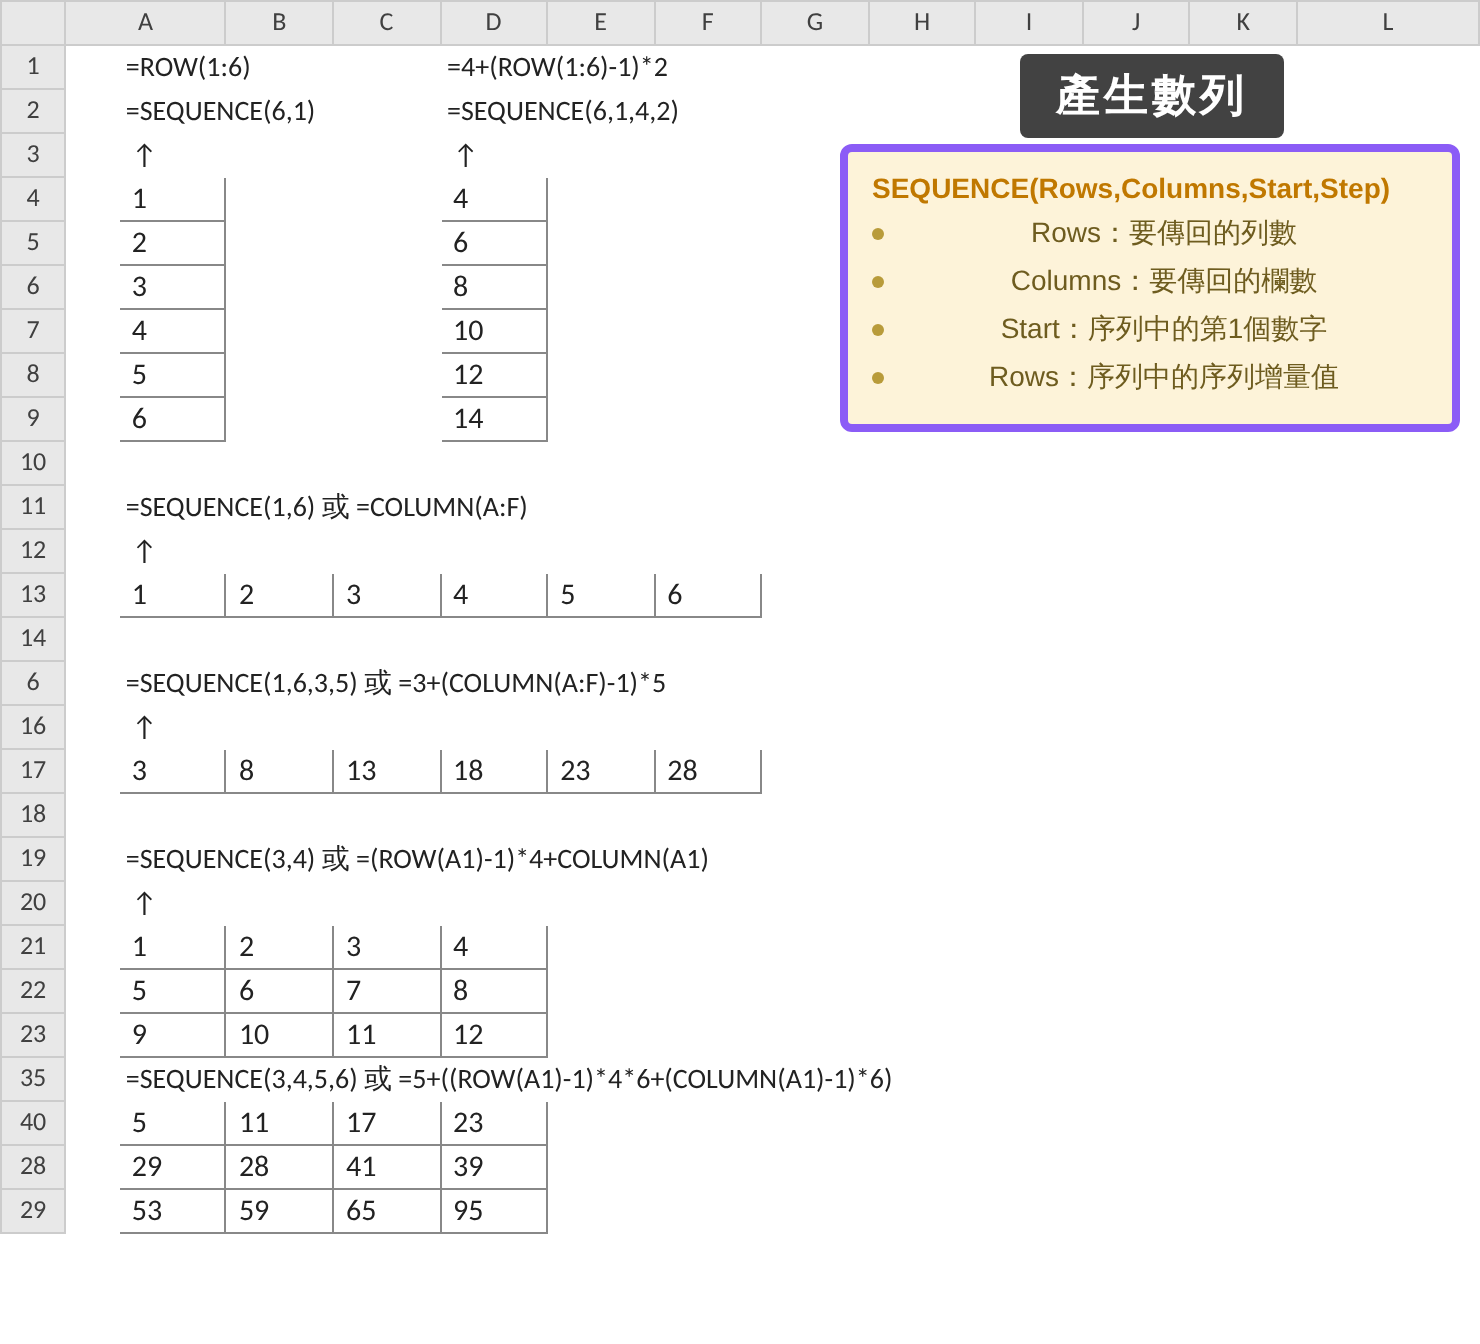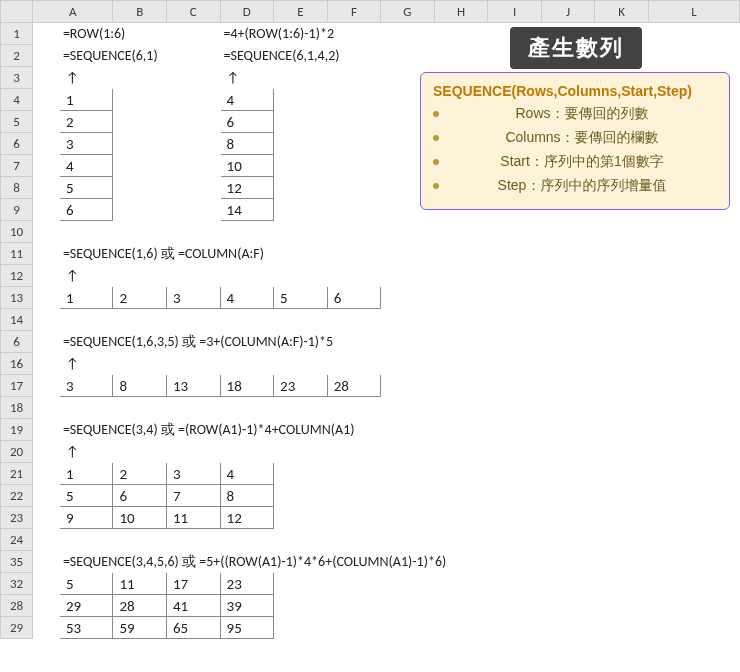--- a/index.html
+++ b/index.html
@@ -71,21 +71,21 @@
     font-family: "Microsoft JhengHei", sans-serif;
     letter-spacing: 2px;
     margin-left: 20px;
   }
   .infoBox {
     position: absolute;
     left: 420px;
     top: 72px;
     width: 310px;
     background: #fdf3d9;
-    border: 1px solid #8b5cf6;
+    border: 4px solid #8b5cf6;
     border-radius: 6px;
     padding: 10px 12px 14px 12px;
     font-family: "Microsoft JhengHei", sans-serif;
     color: #6a5a1a;
   }
   .infoBox .syntax {
     color: #c07800;
     font-weight: bold;
     font-size: 14px;
     margin-bottom: 6px;
@@ -316,30 +316,26 @@
         <th class="rowhdr">23</th>
         <td></td>
     <td class="dataval">9</td>
     <td class="dataval">10</td>
     <td class="dataval">11</td>
     <td class="dataval">12</td>
         <td colspan="8"></td>
       </tr>
 
   <tr>
-        <th class="rowhdr">24</th>
-        <td colspan="13"></td>
-      </tr>
-  <tr>
         <th class="rowhdr">35</th>
         <td></td>
     <td class="formula" colspan="12">=SEQUENCE(3,4,5,6) 或 =5+((ROW(A1)-1)*4*6+(COLUMN(A1)-1)*6)</td>
       </tr>
   <tr>
-        <th class="rowhdr">32</th>
+        <th class="rowhdr">40</th>
         <td></td>
     <td class="dataval">5</td>
     <td class="dataval">11</td>
     <td class="dataval">17</td>
     <td class="dataval">23</td>
         <td colspan="8"></td>
       </tr>
   <tr>
         <th class="rowhdr">28</th>
         <td></td>
@@ -362,15 +358,15 @@
   </table>
 
 <div class="headerBox">產生數列</div>
 
 <div class="infoBox">
   <div class="syntax">SEQUENCE(Rows,Columns,Start,Step)</div>
   <ul>
     <li>Rows：要傳回的列數</li>
     <li>Columns：要傳回的欄數</li>
     <li>Start：序列中的第1個數字</li>
-    <li>Step：序列中的序列增量值</li>
+    <li>Rows：序列中的序列增量值</li>
   </ul>
 </div>
 
 </body></html>

